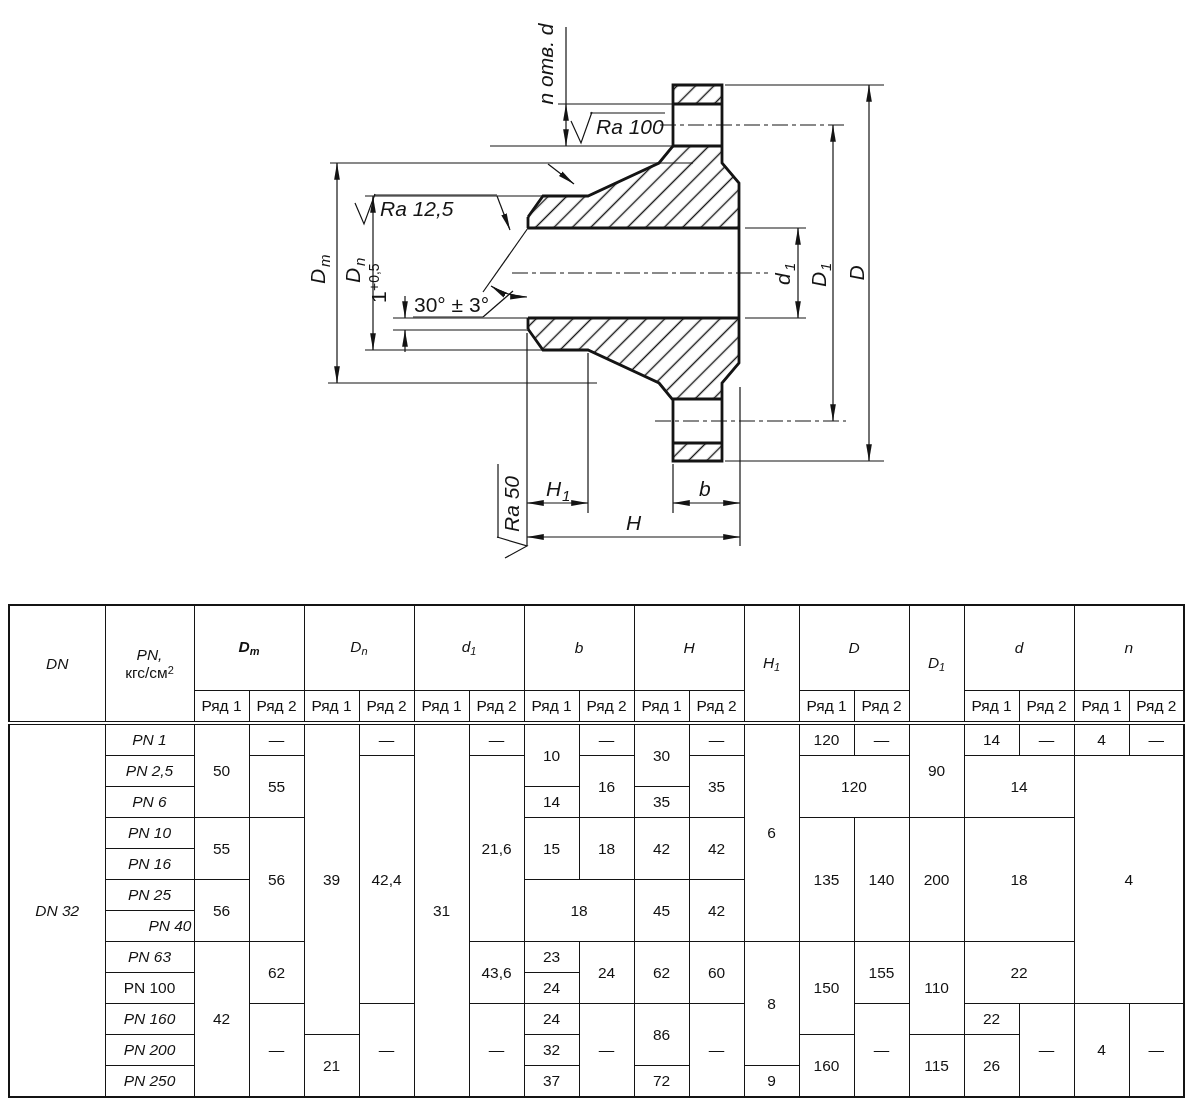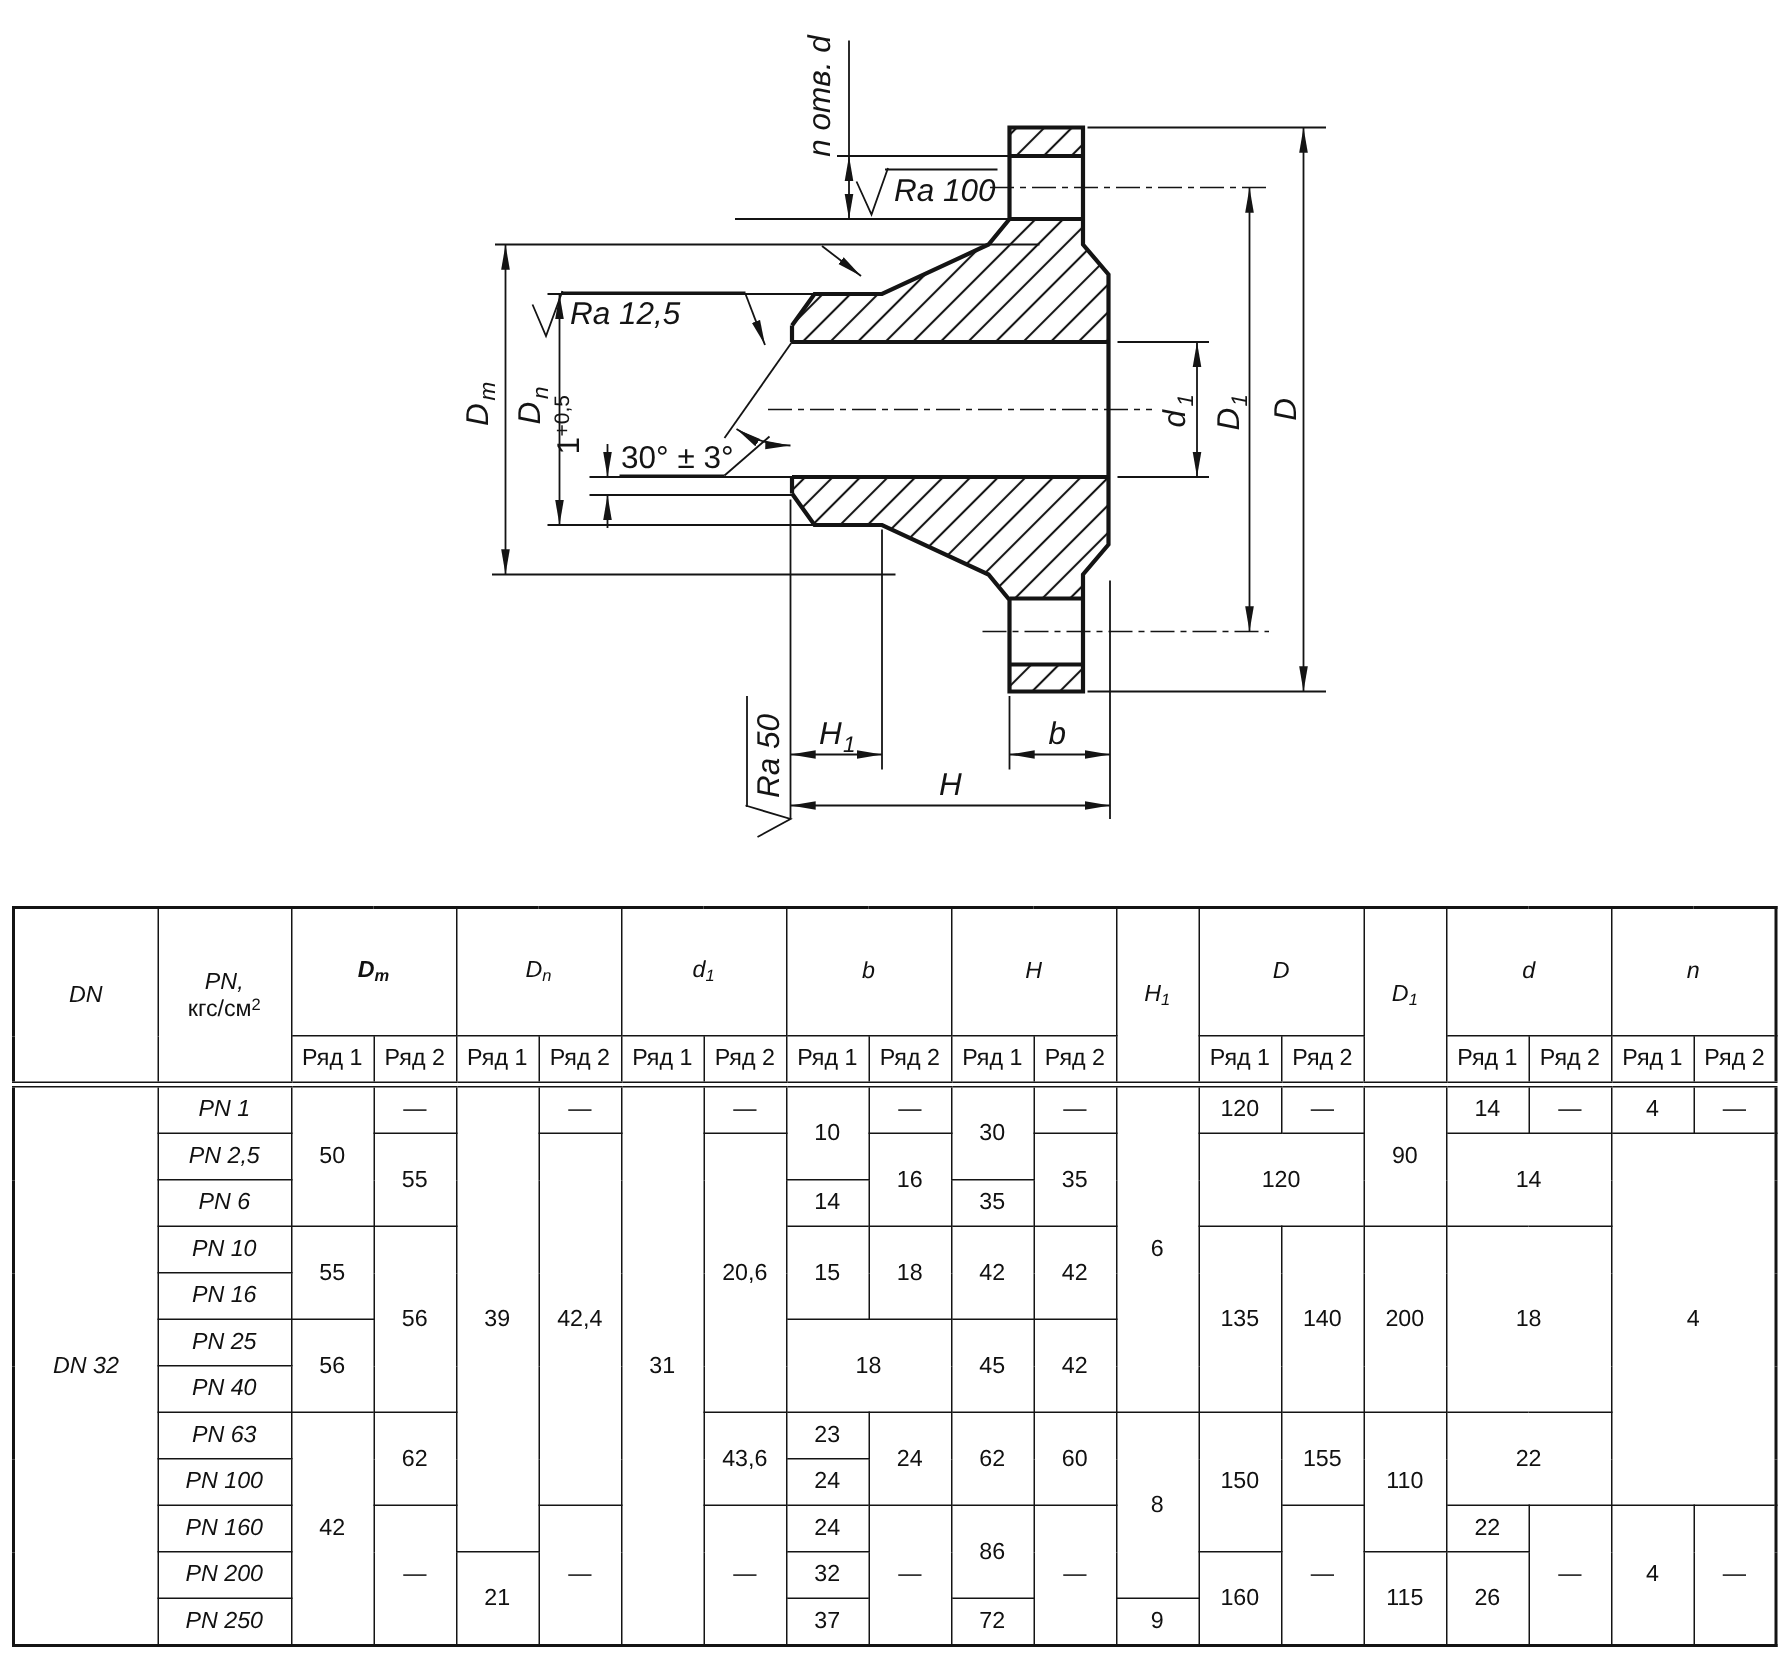--- a/index.html
+++ b/index.html
@@ -243,21 +243,21 @@
         <td rowspan="3">90</td>
         <td>14</td>
         <td>—</td>
         <td>4</td>
         <td>—</td>
       </tr>
       <tr>
         <td style="font-style: italic;">PN 2,5</td>
         <td rowspan="2">55</td>
         <td rowspan="8">42,4</td>
-        <td rowspan="6">20,6</td>
+        <td rowspan="6">21,6</td>
         <td rowspan="2">16</td>
         <td rowspan="2">35</td>
         <td rowspan="2" colspan="2">120</td>
         <td rowspan="2" colspan="2">14</td>
         <td rowspan="8" colspan="2">4</td>
       </tr>
       <tr>
         <td style="font-style: italic;">PN 6</td>
         <td>14</td>
         <td>35</td>
@@ -279,39 +279,39 @@
         <td style="font-style: italic;">PN 16</td>
       </tr>
       <tr>
         <td style="font-style: italic;">PN 25</td>
         <td rowspan="2">56</td>
         <td rowspan="2" colspan="2">18</td>
         <td rowspan="2">45</td>
         <td rowspan="2">42</td>
       </tr>
       <tr>
-        <td style="font-style: italic;">PN 40</td>
+        <td style="font-style: italic; text-align: right;">PN 40</td>
       </tr>
       <tr>
         <td style="font-style: italic;">PN 63</td>
         <td rowspan="5">42</td>
         <td rowspan="2">62</td>
         <td rowspan="2">43,6</td>
         <td>23</td>
         <td rowspan="2">24</td>
         <td rowspan="2">62</td>
         <td rowspan="2">60</td>
         <td rowspan="4">8</td>
         <td rowspan="3">150</td>
         <td rowspan="2">155</td>
         <td rowspan="3">110</td>
         <td rowspan="2" colspan="2">22</td>
       </tr>
       <tr>
-        <td style="font-style: italic; margin-top: 12px;">PN 100</td>
+        <td style=" margin-top: 12px;">PN 100</td>
         <td>24</td>
       </tr>
       <tr>
         <td style="font-style: italic;">PN 160</td>
         <td rowspan="3">—</td>
         <td rowspan="3">—</td>
         <td rowspan="3">—</td>
         <td>24</td>
         <td rowspan="3">—</td>
         <td rowspan="2">86</td>

